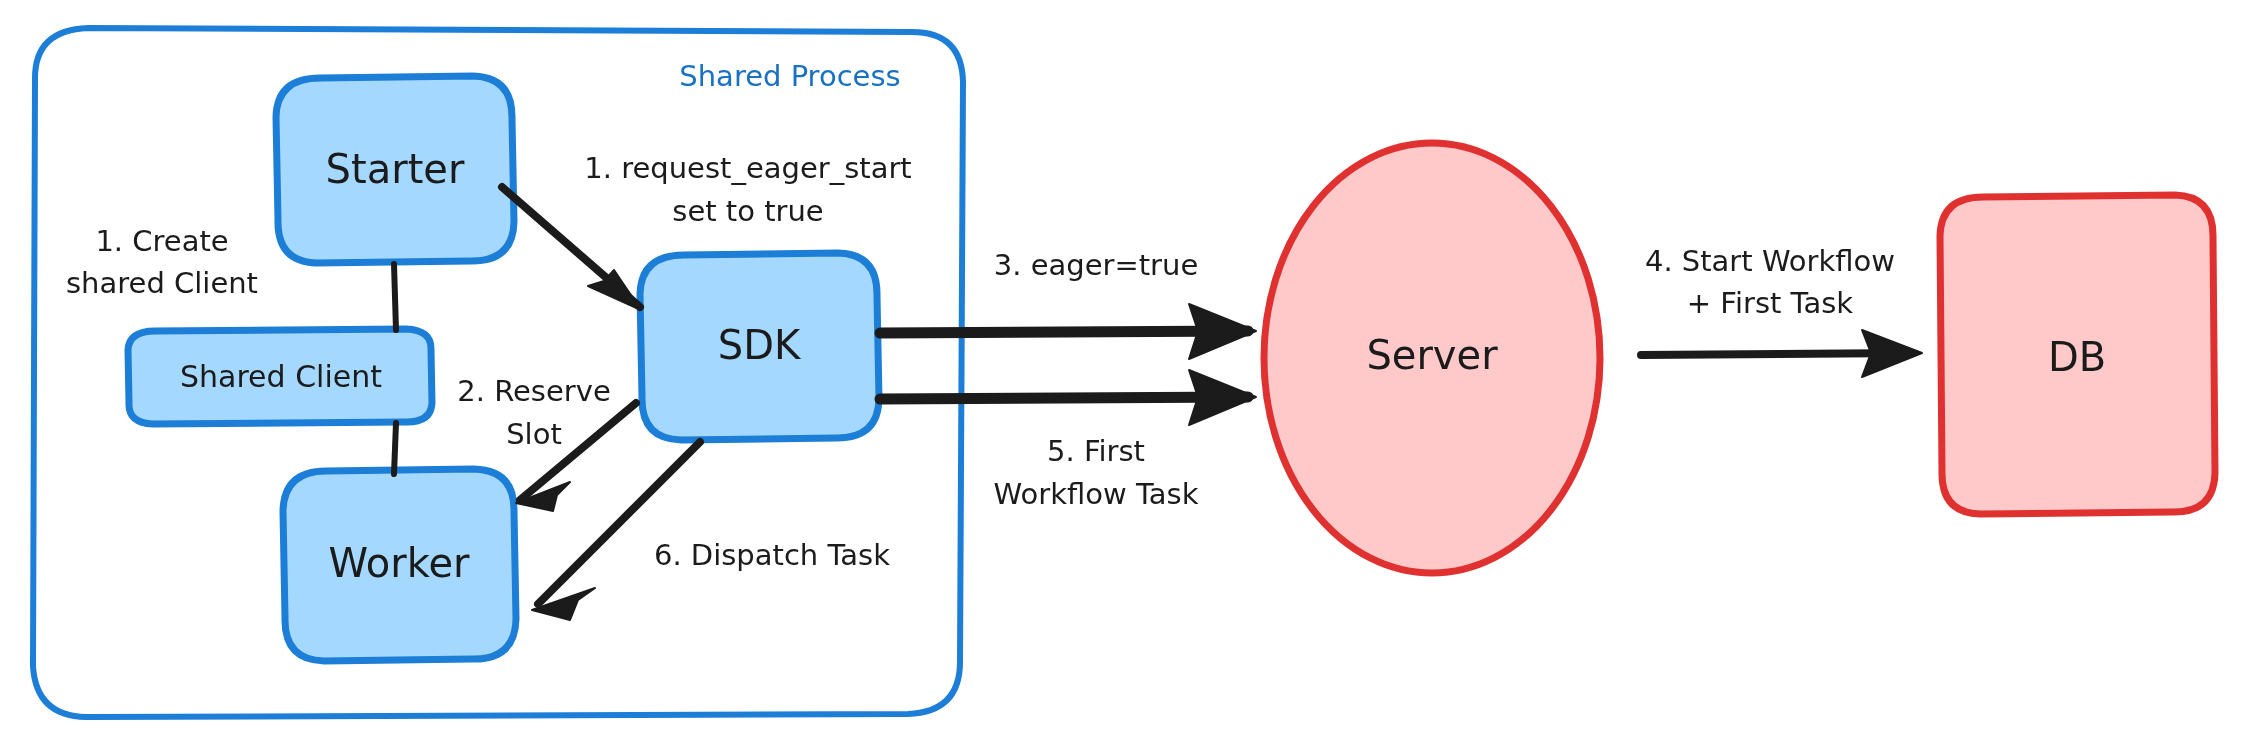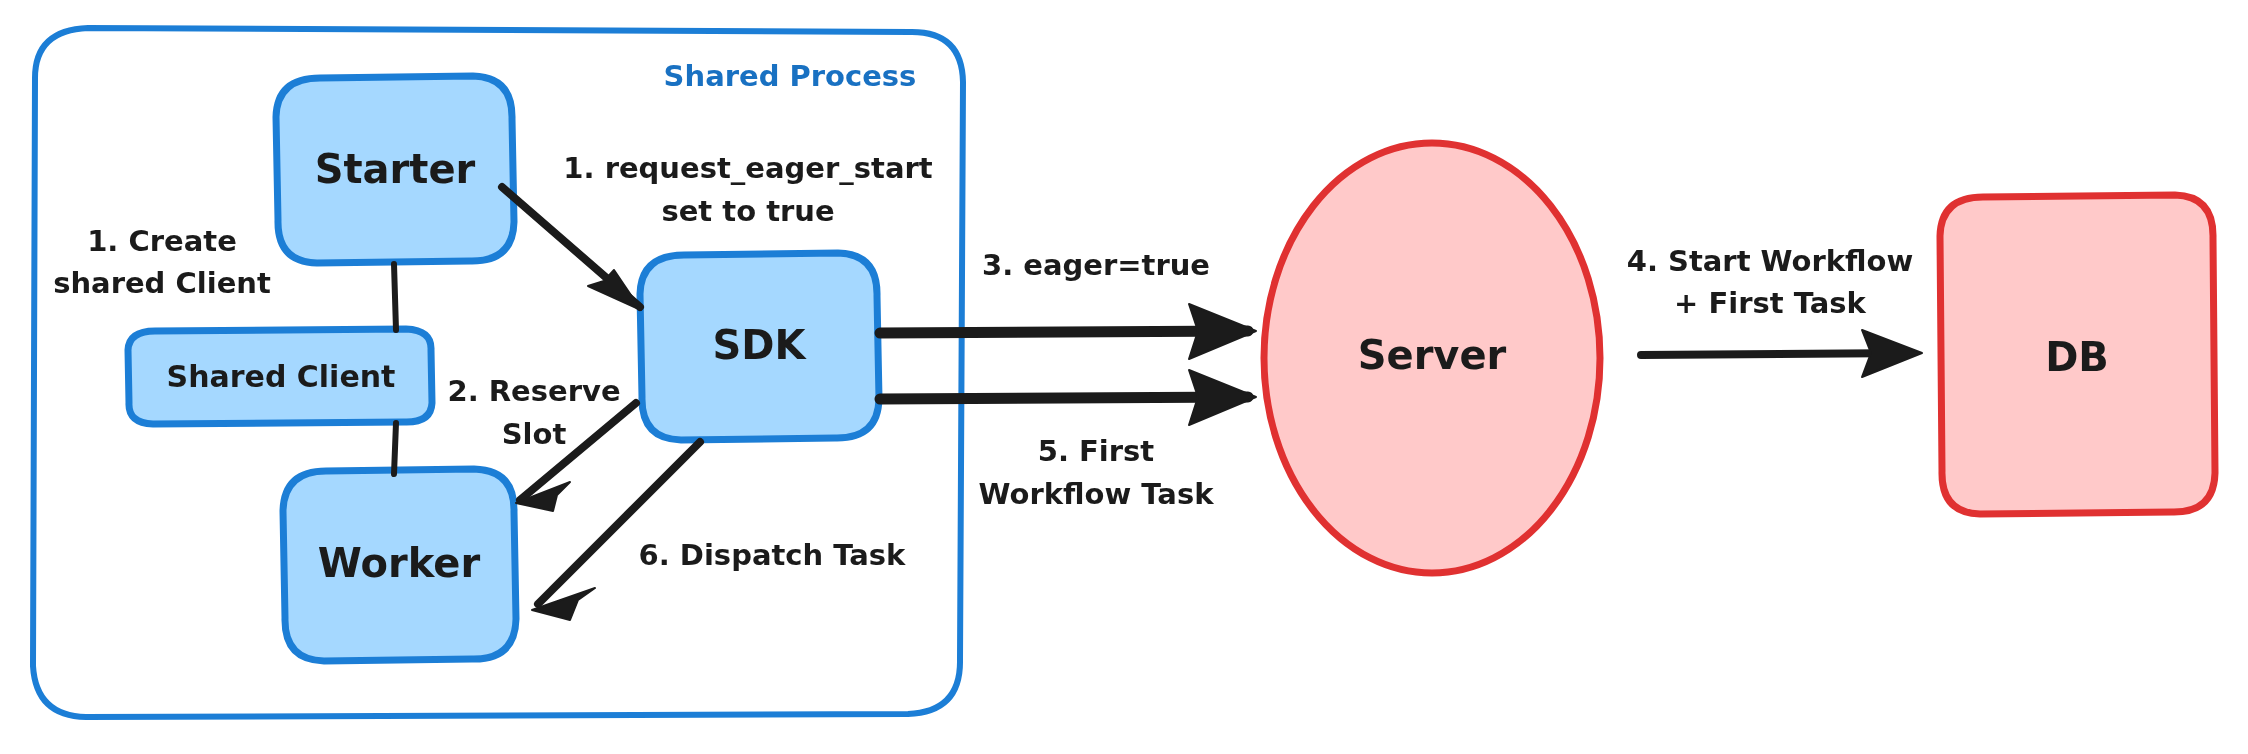--- a/index.html
+++ b/index.html
@@ -10,21 +10,20 @@
   }
   body {
     font-family: "DejaVu Sans", sans-serif;
   }
   #diagram-root {
     position: relative;
     width: 2248px;
     height: 754px;
     background: #ffffff;
     overflow: hidden;
-    font-weight: bold;
   }
   #diagram-svg {
     position: absolute;
     top: 0;
     left: 0;
     width: 2248px;
     height: 754px;
   }
   .node-label {
     font-family: "DejaVu Sans", sans-serif;

